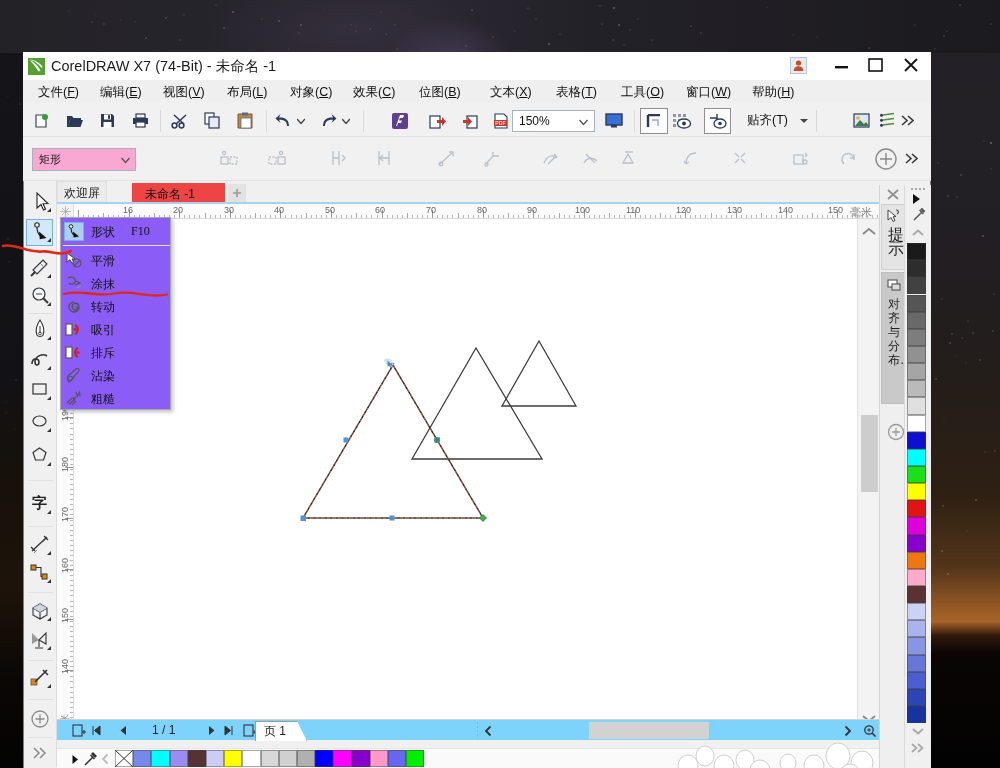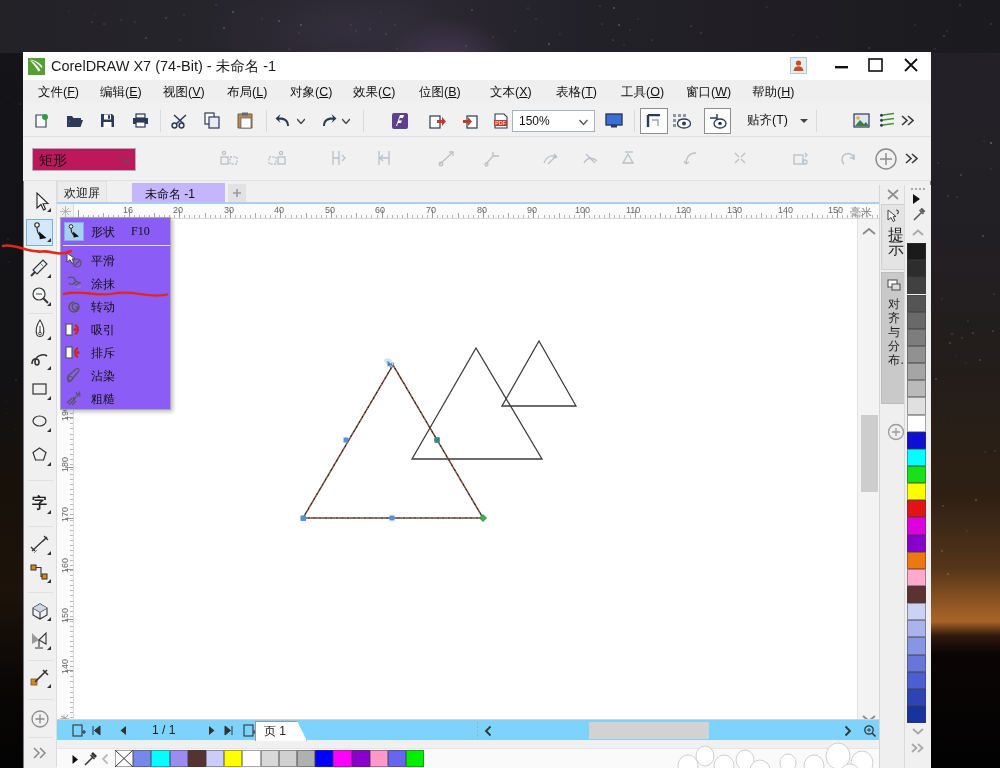--- a/index.html
+++ b/index.html
@@ -297,21 +297,21 @@
         <circle cx="2.5" cy="3.3" r="1.5"></circle>
         <circle cx="2.5" cy="8.3" r="1.5"></circle>
         <circle cx="2.5" cy="13.3" r="1.5"></circle>
       </g>
     </svg>
 <svg class="abs" style="left:878px;top:11px" width="13" height="13" viewBox="0 0 13 13">
       <path d="M1,2 L6,6.5 L1,11 M7,2 L12,6.5 L7,11" fill="none" stroke="#3a3a3a" stroke-width="1.6"></path>
     </svg>
 </div>
 <div class="abs" id="propbar">
-<div class="abs" style="left:9px;top:11px;width:104px;height:23px;background:#be185d;border:1px solid #a9b1b8;font-size:14px;color:#111">
+<div class="abs" style="left:9px;top:11px;width:104px;height:23px;background:#f9a8d4;border:1px solid #a9b1b8;font-size:11px;color:#111">
       <span class="abs" style="left:6px;top:3px">矩形</span>
 <svg class="abs" style="left:88px;top:8px" width="9" height="7" viewBox="0 0 9 7">
         <path d="M0.5,1 L4.5,5.5 L8.5,1" fill="none" stroke="#555" stroke-width="1.3"></path>
       </svg>
     </div>
 <svg class="abs" style="left:130px;top:6px" width="760" height="32" viewBox="0 0 760 32">
 <g stroke="#b9c0c8" fill="none" stroke-width="1.3">
 <g transform="translate(68,8)">
           <rect x="0" y="6" width="7" height="7"></rect>
           <rect x="9" y="6" width="7" height="7" stroke-dasharray="2 1.5"></rect>
@@ -374,21 +374,21 @@
       <path d="M13,7 v12 M7,13 h12" stroke="#8a8a8a" stroke-width="1.4"></path>
     </svg>
 <svg class="abs" style="left:882px;top:15px" width="13" height="13" viewBox="0 0 13 13">
       <path d="M1,2 L6,6.5 L1,11 M7,2 L12,6.5 L7,11" fill="none" stroke="#3a3a3a" stroke-width="1.6"></path>
     </svg>
 </div>
 <div class="abs" id="tabbar">
 <div class="abs" style="left:0px;top:0;width:50px;height:21px;background:#ececec;border:1px solid #e0e0e0;border-bottom:none">
       <span class="abs" style="left:6px;top:3px;font-size:12px;color:#222">欢迎屏幕</span>
     </div>
-<div class="abs" style="left:75px;top:2px;width:93px;height:27px;background:#c4b5fd;">
+<div class="abs" style="left:75px;top:2px;width:93px;height:27px;background:#ef4444;">
       <span class="abs" style="left:13px;top:3px;font-size:12px;color:#111">未命名 -1</span>
     </div>
 <div class="abs" style="left:171px;top:3px;width:18px;height:18px;background:#e2e2e2">
       <svg class="abs" style="left:4px;top:4px" width="10" height="10" viewBox="0 0 10 10">
         <path d="M5,1 V9 M1,5 H9" stroke="#9a9a9a" stroke-width="1.6"></path>
       </svg>
     </div>
 </div>
 <div class="abs" id="tabline"></div>
 <div class="abs" id="toolbox">

